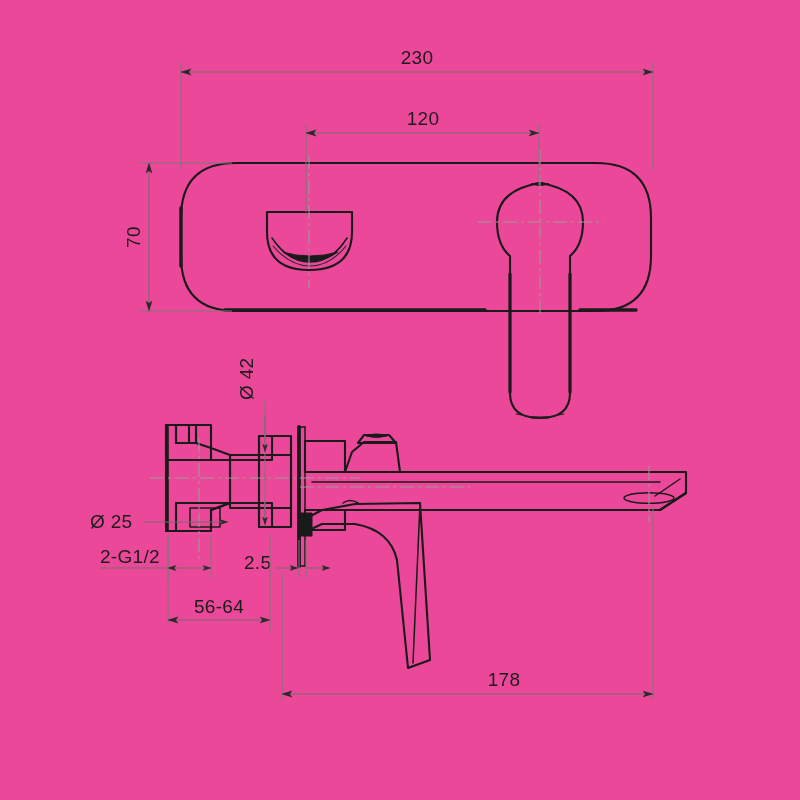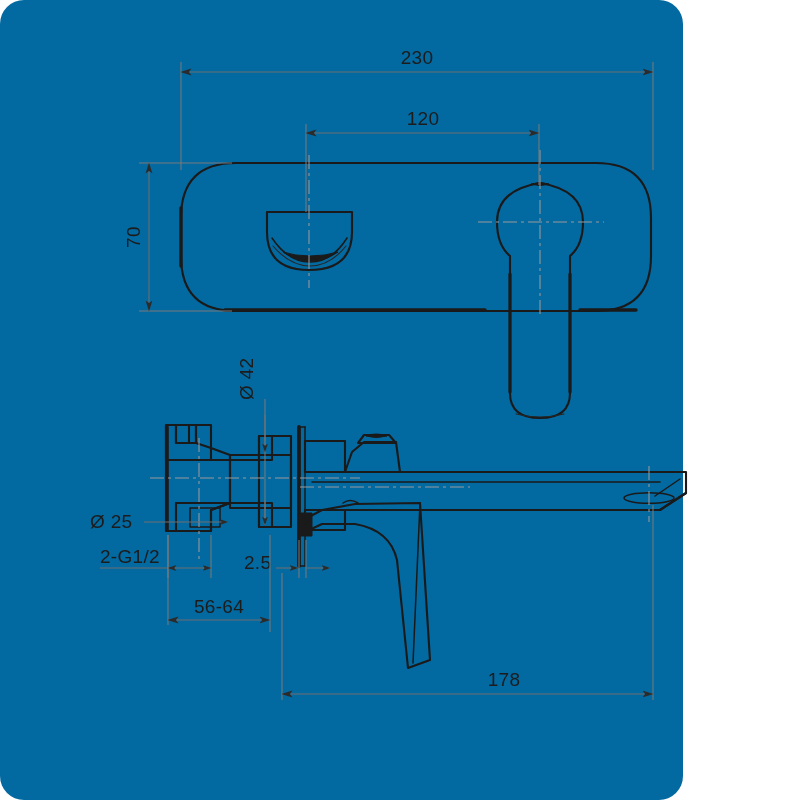--- a/index.html
+++ b/index.html
@@ -9,24 +9,23 @@
     background: #ffffff;
   }
   body {
     width: 800px;
     height: 800px;
     overflow: hidden;
     font-family: "Liberation Sans", sans-serif;
   }
   #drawing-canvas {
     position: relative;
-    width: 683px;
+    width: 800px;
     height: 800px;
-    background: #0369a1;
-    border-radius: 24px;
+    background: #ec4899;
   }
   svg.sheet {
     position: absolute;
     left: 0;
     top: 0;
     width: 800px;
     height: 800px;
     display: block;
   }
   .dim-text {

